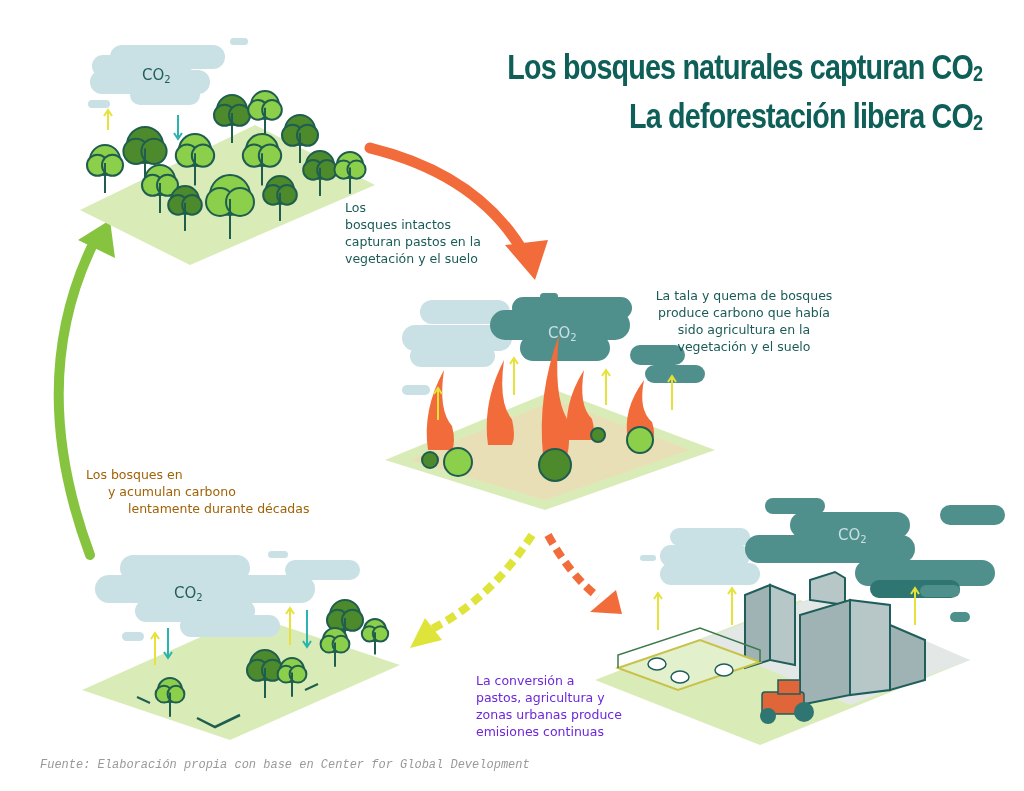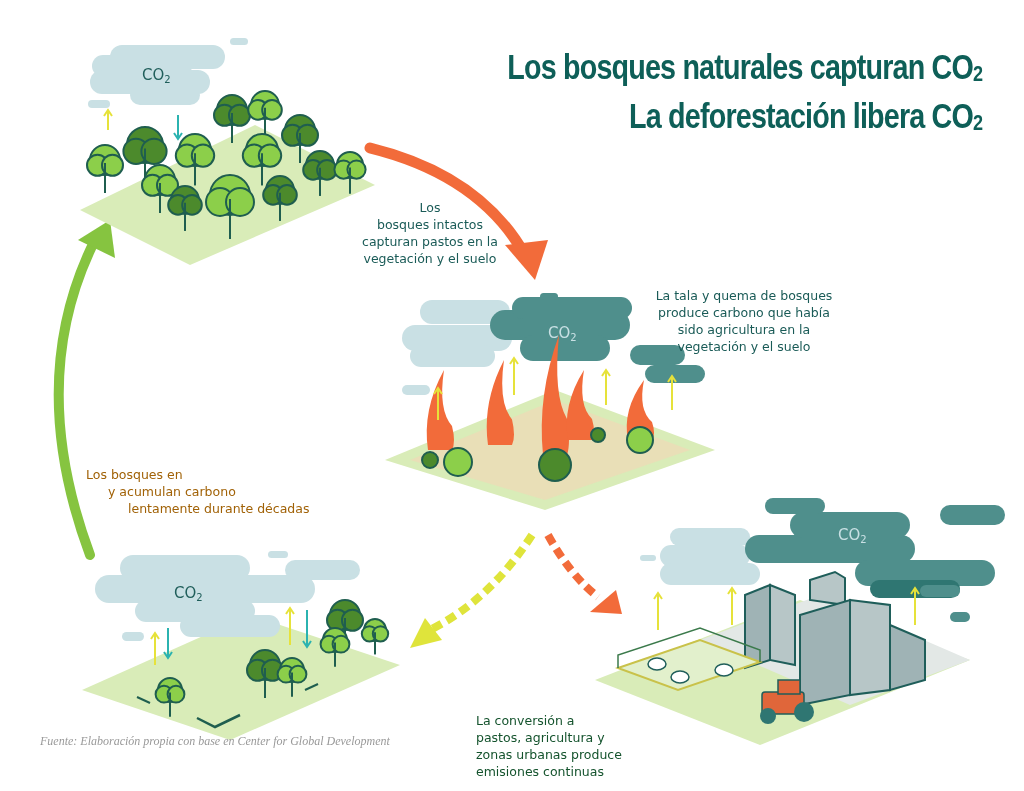--- a/index.html
+++ b/index.html
@@ -5,22 +5,22 @@
   html, body { margin:0; padding:0; background:#ffffff; }
   body { width:1024px; height:791px; position:relative; overflow:hidden;
          font-family:"Liberation Sans", sans-serif; }
   .title { position:absolute; right:42px; top:46px; text-align:right;
            font-family:"Liberation Sans", sans-serif; font-weight:bold;
            font-size:35px; line-height:42px; letter-spacing:-1px;
            transform:scaleX(0.82); transform-origin:right top; }
   .title sub { font-size:22px; vertical-align:-2px; }
   .caption { position:absolute; font-family:"DejaVu Sans", sans-serif;
              font-size:12.5px; line-height:17px; }
-  .source { position:absolute; left:40px; top:734px; font-style:italic;
-            font-size:12px; font-family:Liberation Serif, serif;text-align:center; }
+  .source { position:absolute; left:40px; top:758px; font-style:italic;
+            font-size:12px; font-family:Liberation Mono, monospace;text-align:center; }
   svg.scene { position:absolute; left:0; top:0; }
   .co2 { font-family:"DejaVu Sans", sans-serif; font-size:15px; }
   .co2-sub { font-size:10px; }
 </style>
 </head>
 <body>
 
 <div class="title" style="color: rgb(14, 95, 88);">
   <div><span>Los bosques naturales capturan CO</span><sub>2</sub></div>
   <div><span>La deforestación libera CO</span><sub>2</sub></div>
@@ -342,40 +342,40 @@
     </g>
     <g>
       <rect x="762" y="692" width="42" height="22" rx="3" fill="#e0663a" stroke="#1f5e5a" stroke-width="1.5"></rect>
       <rect x="778" y="680" width="22" height="14" fill="#e0663a" stroke="#1f5e5a" stroke-width="1.5"></rect>
       <circle cx="768" cy="716" r="8" fill="#2f7672"></circle>
       <circle cx="804" cy="712" r="10" fill="#2f7672"></circle>
     </g>
   </g>
 </svg>
 
-<div class="caption" style="left: 345px; top: 199px; text-align: center; width: 170px; color: rgb(26, 91, 87);">
+<div class="caption" style="left: 345px; top: 199px; text-align: left; width: 170px; color: rgb(26, 91, 87);">
   <div>Los</div>
   <div>bosques intactos</div>
   <div>capturan pastos en la</div>
   <div>vegetación y el suelo</div>
 </div>
 
 <div class="caption" style="left: 640px; top: 287px; text-align: center; width: 208px; color: rgb(26, 91, 87);">
   <div>La tala y quema de bosques</div>
   <div>produce carbono que había</div>
   <div>sido agricultura en la</div>
   <div>vegetación y el suelo</div>
 </div>
 
 <div class="caption" style="left: 86px; top: 466px; color: #a16207;">
   <div>Los bosques en</div>
   <div style="padding-left:22px">y acumulan carbono</div>
   <div style="padding-left:42px">lentamente durante décadas</div>
 </div>
 
-<div class="caption" style="left: 476px; top: 672px; color: #14532d; margin-top: 40px;">
+<div class="caption" style="left: 476px; top: 672px; color: #6d28d9;">
   <div>La conversión a</div>
   <div>pastos, agricultura y</div>
   <div>zonas urbanas produce</div>
   <div>emisiones continuas</div>
 </div>
 
 <div class="source" style="color: rgb(153, 153, 153);">Fuente: Elaboración propia con base en Center for Global Development</div>
 
 </body></html>

